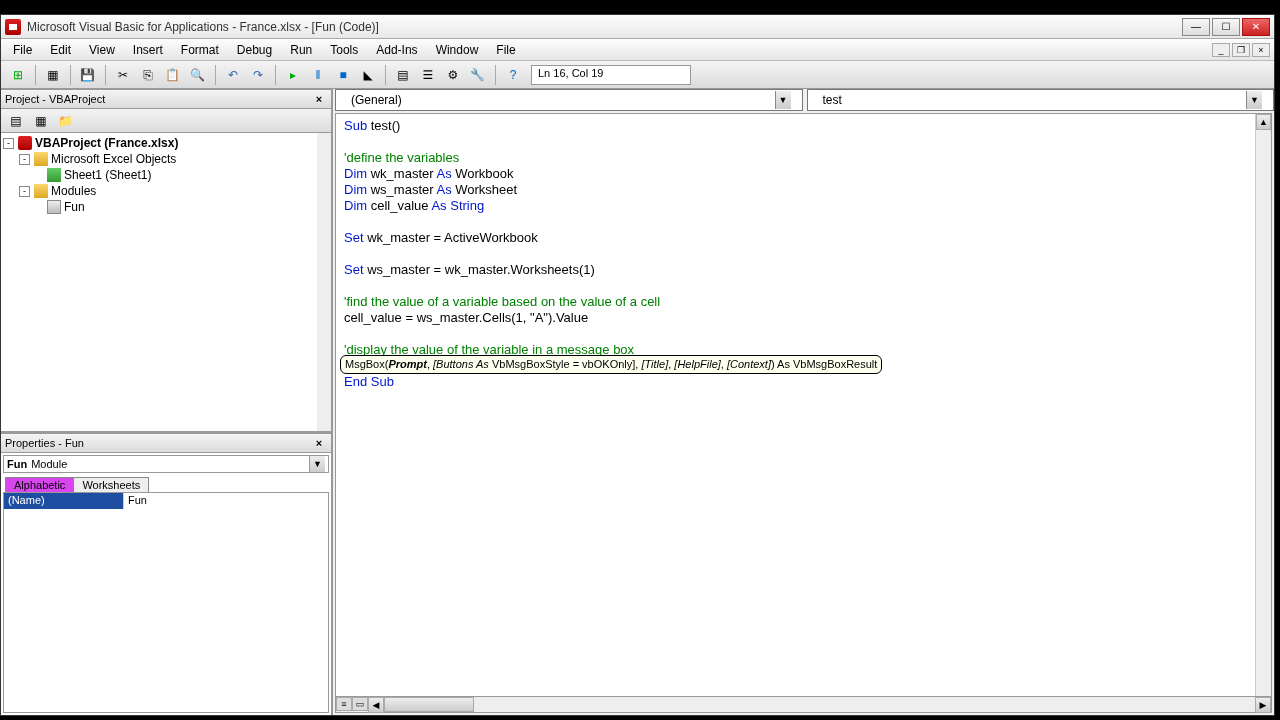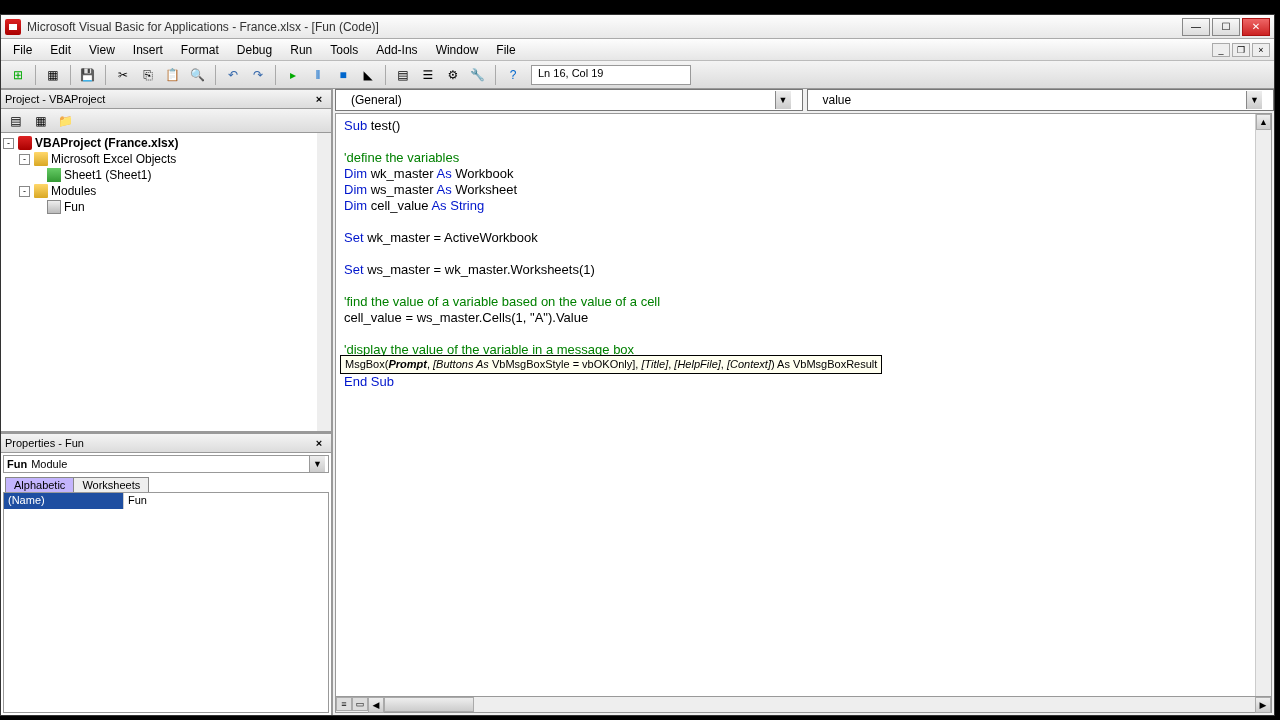--- a/index.html
+++ b/index.html
@@ -30,21 +30,21 @@
 .ticon.proj { background: linear-gradient(to bottom, #d22, #a00); border-radius: 2px; }
 .ticon.folder { background: linear-gradient(to bottom, #ffd76a, #d9a824); border-radius: 1px; }
 .ticon.sheet { background: linear-gradient(to bottom, #6c6, #393); }
 .ticon.mod { background: linear-gradient(to bottom, #eee, #bbb); border: 1px solid #888; }
 .props { height: 284px; display: flex; flex-direction: column; border-top: 2px solid #999; }
 .props-combo { border: 1px solid #999; background: #fff; height: 18px; margin: 2px; font-size: 11px; display: flex; align-items: center; padding: 0 3px; }
 .props-combo b { font-weight: bold; margin-right: 4px; }
 .props-combo .arrow { margin-left: auto; background: linear-gradient(to bottom, #eee, #ccc); border-left: 1px solid #999; width: 16px; height: 16px; text-align: center; font-size: 9px; line-height: 16px; }
 .tabs { display: flex; font-size: 11px; padding: 0 4px; margin-top: 2px; }
 .tab { border: 1px solid #888; border-bottom: none; padding: 1px 8px; background: #fff; margin-right: -1px; cursor: pointer; }
-.tab.active { background: #c4b5fd; z-index: 2; text-align: right; }
+.tab.active { background: #d946ef; z-index: 2; text-align: right; }
 .tab.inactive { background: #eee; }
 .propgrid { flex: 1; border: 1px solid #999; margin: 0 2px 2px 2px; background: #fff; }
 .proprow { display: flex; font-size: 11px; height: 16px; }
 .proprow .pname { width: 120px; background: #1e4ea1; color: #fff; padding: 1px 4px; border-right: 1px solid #ccc; }
 .proprow .pval { flex: 1; padding: 1px 4px; }
 .editor { flex: 1; display: flex; flex-direction: column; background: #f0f0f0; }
 .combos { display: flex; height: 22px; gap: 4px; padding: 0 0 0 2px; }
 .combo { flex: 1; border: 1px solid #777; background: #fff; display: flex; align-items: center; padding: 0 15px; font-size: 12px; }
 .combo .arrow { margin-left: auto; background: linear-gradient(to bottom, #eee, #ccc); border-left: 1px solid #888; width: 16px; height: 18px; text-align: center; font-size: 9px; line-height: 18px; margin-right: -4px; }
 .code-wrap { flex: 1; display: flex; margin: 2px 2px 0 2px; border: 1px solid #999; background: #fff; position: relative; }
@@ -189,21 +189,21 @@
       </div>
     </div>
 
     <div class="editor">
       <div class="combos">
         <div class="combo">
           <span>(General)</span>
           <span class="arrow">▼</span>
         </div>
         <div class="combo">
-          <span>value</span>
+          <span>test</span>
           <span class="arrow">▼</span>
         </div>
       </div>
       <div class="code-wrap">
         <div class="code"><span class="kw">Sub</span><span> test()</span>
 <span></span>
 <span class="cm">'define the variables</span>
 <span class="kw">Dim</span><span> wk_master </span><span class="kw">As</span><span> Workbook</span>
 <span class="kw">Dim</span><span> ws_master </span><span class="kw">As</span><span> Worksheet</span>
 <span class="kw">Dim</span><span> cell_value </span><span class="kw">As</span><span> </span><span class="kw">String</span>
@@ -211,21 +211,21 @@
 <span class="kw">Set</span><span> wk_master = ActiveWorkbook</span>
 <span></span>
 <span class="kw">Set</span><span> ws_master = wk_master.Worksheets(1)</span>
 <span></span>
 <span class="cm">'find the value of a variable based on the value of a cell</span>
 <span>cell_value = ws_master.Cells(1, "A").Value</span>
 <span></span>
 <span class="cm">'display the value of the variable in a message box</span>
 <span>msgbox("The variab</span><span class="caret"></span>
 <span class="kw">End</span><span> </span><span class="kw">Sub</span>
-<div class="intelli" style="left:4px; top:241px;"><span>MsgBox(</span><span class="bi">Prompt</span><span>, </span><span class="it">[Buttons As </span><span>VbMsgBoxStyle = vbOKOnly], </span><span class="it">[Title]</span><span>, </span><span class="it">[HelpFile]</span><span>, </span><span class="it">[Context]</span><span>) As VbMsgBoxResult</span></div></div>
+<div class="intelli" style="left:4px; top:241px;border-radius:6px;"><span>MsgBox(</span><span class="bi">Prompt</span><span>, </span><span class="it">[Buttons As </span><span>VbMsgBoxStyle = vbOKOnly], </span><span class="it">[Title]</span><span>, </span><span class="it">[HelpFile]</span><span>, </span><span class="it">[Context]</span><span>) As VbMsgBoxResult</span></div></div>
         <div class="code-vscroll">
           <div class="arr">▲</div>
         </div>
       </div>
       <div class="code-hscroll">
         <div class="viewbtn">≡</div>
         <div class="viewbtn">▭</div>
         <div class="arr" style="width:16px">◀</div>
         <div class="track">
             <div class="thumb"></div>

